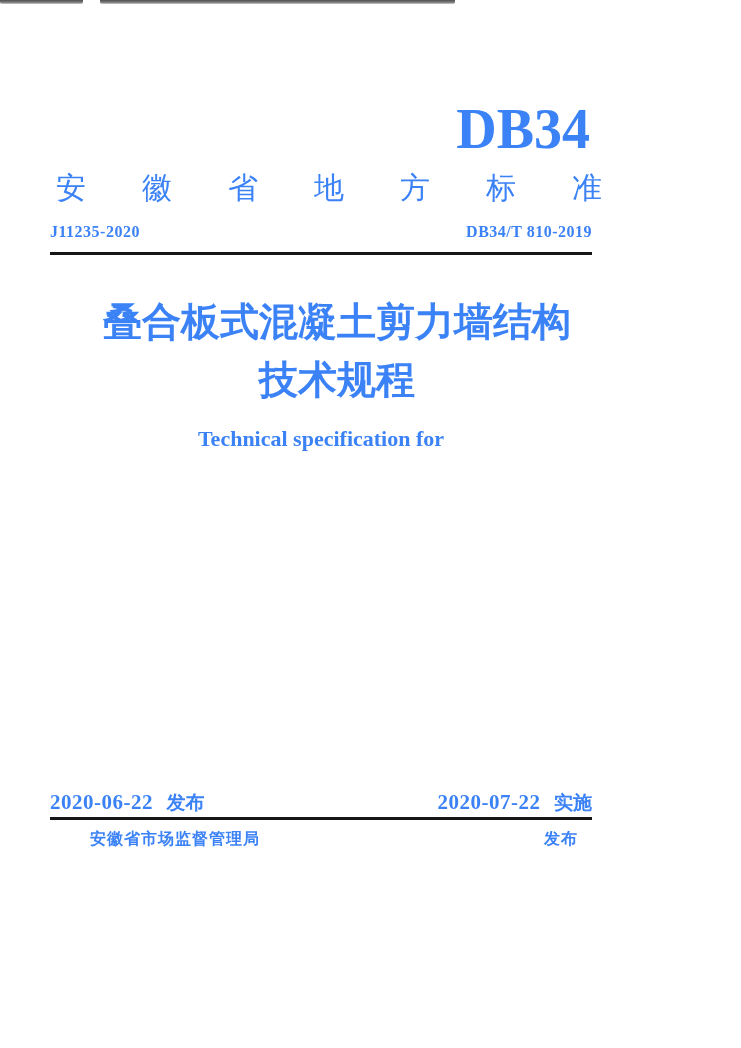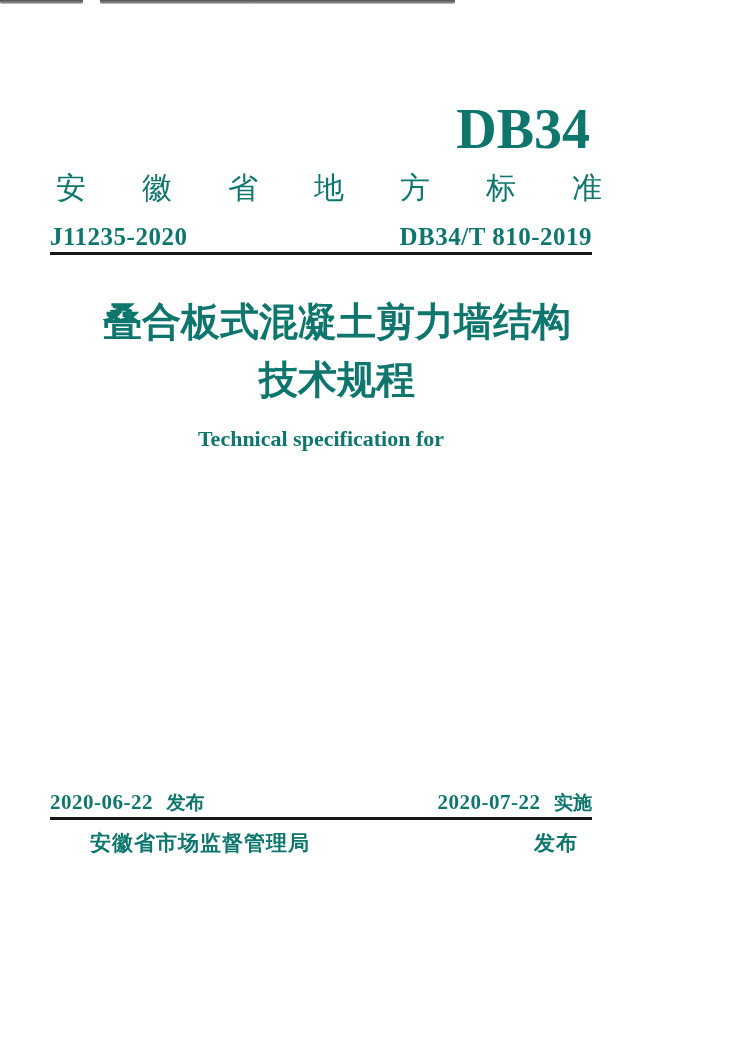--- a/index.html
+++ b/index.html
@@ -3,21 +3,21 @@
 <meta charset="utf-8">
 <style>
   html, body { margin: 0; padding: 0; background: #ffffff; }
   .page {
     position: relative;
     width: 741px;
     height: 920px;
     background: #ffffff;
     overflow: hidden;
     font-family: "Liberation Sans", sans-serif;
-    color: #0f766e;
+    color: #3b82f6;
   }
 
   
   .artifact {
     position: absolute;
     top: 0;
     height: 4px;
     background: linear-gradient(180deg, #4e4e4e 0%, #7f7f7f 60%, #cfcfcf 100%);
     border-radius: 0 0 2px 2px;
   }
@@ -50,21 +50,21 @@
 
   
   .code-row {
     position: absolute;
     left: 50px; top: 223px; width: 542px;
     display: flex;
     justify-content: space-between;
     align-items: center;
     font-family: "Liberation Serif", serif;
     font-weight: 700;
-    font-size: 25px;
+    font-size: 16px;
     letter-spacing: 0.5px;
   }
 
   .rule {
     position: absolute;
     left: 50px; width: 542px; height: 3px;
     background: #161616;
   }
   .rule.top    { top: 252px; }
   .rule.bottom { top: 817px; }
@@ -114,21 +114,21 @@
   
   .footer-row {
     position: absolute;
     left: 50px; top: 829px; width: 542px;
     box-sizing: border-box;
     padding: 0 14px 0 40px;
     display: flex;
     justify-content: space-between;
     align-items: baseline;
     font-weight: 700;
-    font-size: 21px;
+    font-size: 16px;
     letter-spacing: 1px;
   }
 </style>
 </head>
 <body>
 
 <div class="page">
 
   <div class="artifact left"></div>
   <div class="artifact right"></div>

